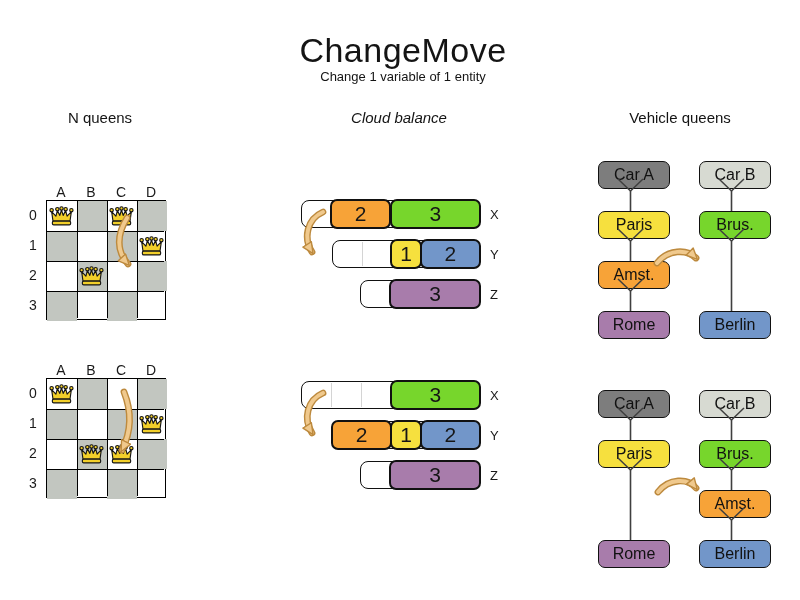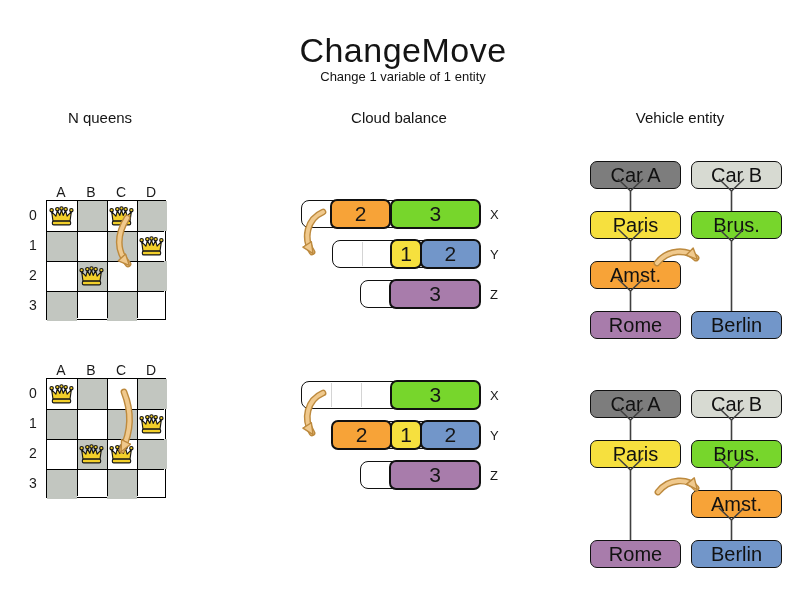--- a/index.html
+++ b/index.html
@@ -3,51 +3,51 @@
 <meta charset="utf-8">
 <style>
   html,body{margin:0;padding:0;background:#fff;}
   #canvas{position:relative;width:800px;height:600px;background:#fff;overflow:hidden;
           font-family:"Liberation Sans","DejaVu Sans",sans-serif;color:#141414;}
   .abs{position:absolute;}
   #page-title{left:3px;top:31px;width:800px;text-align:center;font-size:34px;letter-spacing:0.5px;}
   #page-subtitle{left:3px;top:69px;width:800px;text-align:center;font-size:13px;}
   .col-header{top:109px;width:160px;text-align:center;font-size:15px;line-height:17px;}
   #hdr-nqueens{left:20px;}
-  #hdr-cloud{left:319px;}
+  #hdr-cloud{left:319px;font-style:italic;}
   #hdr-vehicle{left:600px;}
   
   .nq-board{position:absolute;background:#fff;border:1.5px solid #000;box-sizing:border-box;}
   .nq-cell{position:absolute;width:30px;height:30px;}
   .nq-grid-v{position:absolute;width:1px;top:0;height:117px;background:#000;}
   .nq-grid-h{position:absolute;height:1px;left:0;width:117px;background:#000;}
   .nq-col-label,.nq-row-label{position:absolute;font-size:14px;text-align:center;color:#1a1a1a;}
   .queen{position:absolute;}
   
   .cb-container{position:absolute;background:#fff;border:1.8px solid #111;border-radius:8px;box-sizing:border-box;}
   .cb-block{position:absolute;border:2px solid #111;border-radius:7px;box-sizing:border-box;
             display:flex;align-items:center;justify-content:center;font-size:21px;color:#161616;}
   .cb-divider{position:absolute;width:1px;background:#d4d4d4;}
   .cb-label{position:absolute;font-size:13px;color:#1a1a1a;}
   
-  .vr-node{position:absolute;width:91px;height:28px;border:1.6px solid #111;border-radius:7px;box-sizing:border-box;
-           display:flex;align-items:center;justify-content:center;font-size:20px;color:#111;}
+  .vr-node{position:absolute;width:72px;height:28px;border:1.6px solid #111;border-radius:7px;box-sizing:border-box;
+           display:flex;align-items:center;justify-content:center;font-size:16px;color:#111;margin-left:8px;}
   #overlay{position:absolute;left:0;top:0;pointer-events:none;}
 </style>
 </head>
 <body>
 
 <div id="canvas">
   <div id="page-title" class="abs">ChangeMove</div>
   <div id="page-subtitle" class="abs">Change 1 variable of 1 entity</div>
 
   <div id="hdr-nqueens" class="abs col-header">N queens</div>
   <div id="hdr-cloud" class="abs col-header">Cloud balance</div>
   <div id="hdr-vehicle" class="abs col-header">
-    <div>Vehicle entity</div>
+    <div>Vehicle queens</div>
   </div>
 
   <div id="gen-boards">
       <div class="nq-col-label" style="left: 46px; top: 184px; width: 30px;">A</div>
       <div class="nq-col-label" style="left: 76px; top: 184px; width: 30px;">B</div>
       <div class="nq-col-label" style="left: 106px; top: 184px; width: 30px;">C</div>
       <div class="nq-col-label" style="left: 136px; top: 184px; width: 30px;">D</div>
       <div class="nq-row-label" style="left: 24px; top: 207px; width: 18px;">0</div>
       <div class="nq-row-label" style="left: 24px; top: 237px; width: 18px;">1</div>
       <div class="nq-row-label" style="left: 24px; top: 267px; width: 18px;">2</div>

